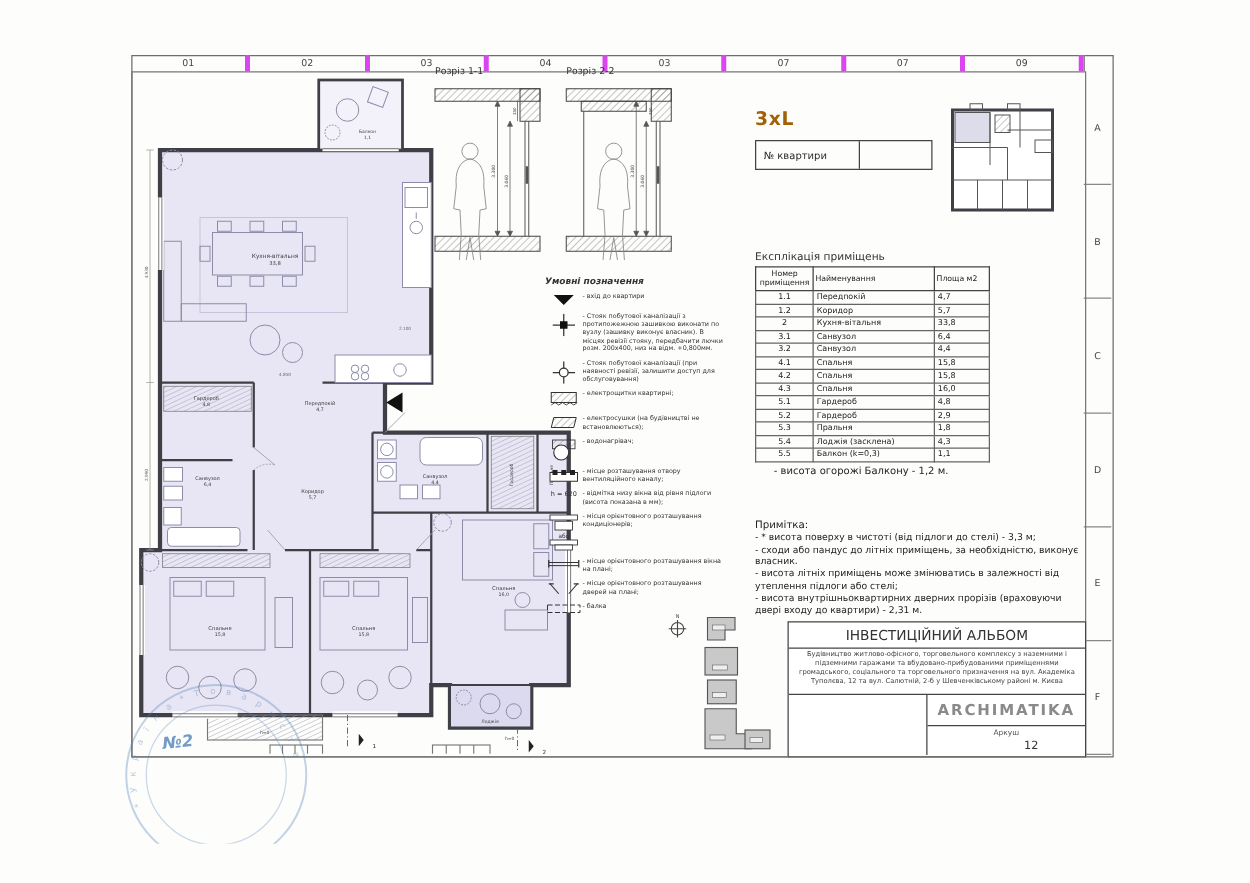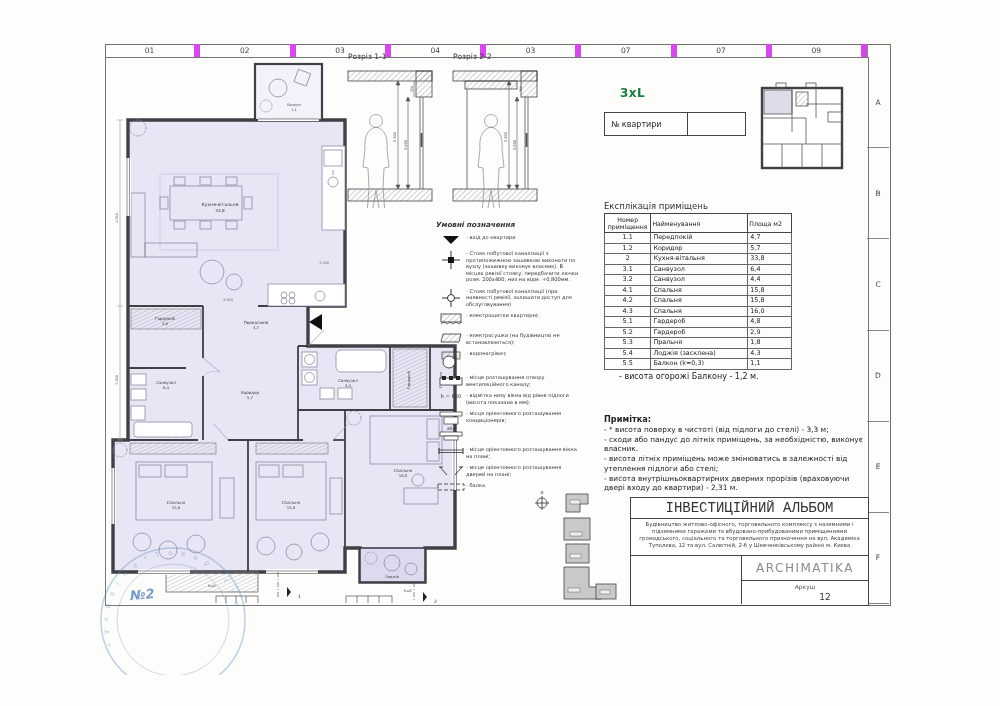--- a/index.html
+++ b/index.html
@@ -3,66 +3,66 @@
 <meta charset="utf-8">
 <style>
   html,body{margin:0;padding:0;}
   body{width:1000px;height:706px;position:relative;background:#fdfdfc;
        font-family:"DejaVu Sans","Liberation Sans",sans-serif;color:#2b2b2b;overflow:hidden;}
   .abs{position:absolute;}
   
   .sheet-border{left:105px;top:44px;width:784px;height:560px;border:1.2px solid #6e6e6e;}
   .main-frame{left:105px;top:57px;width:762px;height:547px;border:1px solid #777;}
   .top-ruler{left:105px;top:44px;width:762px;height:13px;display:flex;}
-  .top-ruler .gcell{flex:1;border-right:6px solid #d946ef;font-size:7.5px;color:#444;
+  .top-ruler .gcell{flex:1;border-right:4px solid #d946ef;font-size:7.5px;color:#444;
        display:flex;align-items:center;justify-content:center;}
   .corner-cell{left:867px;top:44px;width:22px;height:13px;border-left:1px solid #888;}
   .right-ruler{left:867px;top:57px;width:22px;height:547px;display:flex;flex-direction:column;}
   .right-ruler .gcell{flex:1;border-bottom:1px solid #888;font-size:7.5px;color:#444;
        display:flex;align-items:center;justify-content:center;}
   
   .sec-label{font-size:7.5px;color:#333;}
   
-  .apt-code{left:620px;top:86px;font-size:12px;font-weight:bold;color:#15803d;letter-spacing:.5px;}
+  .apt-code{left:604px;top:86px;font-size:15px;font-weight:bold;color:#a16207;letter-spacing:.5px;}
   .floor-table{left:604px;top:112px;width:140px;border:1.2px solid #444;}
   .floor-table .row{display:flex;height:22px;}
   .floor-table .row+.row{border-top:1px solid #444;gap:30px;}
   .floor-table .lab{width:76px;border-right:1px solid #444;font-size:8px;display:flex;
        align-items:center;padding-left:6px;}
   .floor-table .val{flex:1;font-size:9px;display:flex;align-items:center;justify-content:center;}
   
   .exp-title{left:604px;top:201px;font-size:8.5px;color:#333;}
   table.exp{left:604px;top:213px;width:188px;border-collapse:collapse;position:absolute;
        font-size:6.4px;color:#222;}
   table.exp th{border:1px solid #444;font-weight:normal;font-size:6.2px;padding:2px 1px;line-height:1.15;}
   table.exp td{border:1px solid #666;padding:0 2px;height:9.5px;line-height:9.5px;}
   table.exp .c-num{width:42px;text-align:center;}
   table.exp .c-name{width:100px;text-align:left;}
   table.exp .c-area{width:42px;text-align:left;}
   .balcony-note{left:604px;top:372px;font-size:8px;color:#222;margin-left:15px;}
   .note-block{left:604px;top:414px;width:268px;font-size:7.4px;line-height:1.32;color:#222;}
-  .note-title{font-weight:bold;font-size:8.2px;}
+  .note-title{font-weight:normal;font-size:8.2px;}
   
   .legend{left:436px;top:220px;width:146px;}
   .legend-title{font-size:7.2px;font-style:italic;font-weight:bold;color:#333;margin-bottom:5px;}
   .lg-item{display:flex;margin-bottom:5px;}
   .lg-icon{width:30px;flex:0 0 30px;display:flex;align-items:flex-start;justify-content:center;padding-top:1px;}
   .lg-text{font-size:5.1px;line-height:1.28;color:#333;}
   .lg-icon .itxt{font-size:5.2px;color:#333;white-space:nowrap;}
   
   .tblock{left:630px;top:497px;width:237px;height:107px;border:1.2px solid #444;background:#fff;}
   .tb-title{height:20px;border-bottom:1px solid #444;display:flex;align-items:center;
-       justify-content:center;font-size:14px;color:#333;font-family:Liberation Mono, monospace;}
+       justify-content:center;font-size:11px;color:#333;}
   .tb-desc{height:37px;border-bottom:1px solid #444;font-size:5.4px;line-height:1.3;
        text-align:center;padding:2px 4px;color:#444;box-sizing:border-box;}
   .tb-bottom{display:flex;height:48px;}
   .tb-left{width:110px;border-right:1px solid #444;}
   .tb-right{flex:1;display:flex;flex-direction:column;}
   .tb-brand{height:24px;border-bottom:1px solid #444;display:flex;align-items:center;
-       justify-content:center;font-size:12px;font-weight:normal;letter-spacing:1.5px;color:#8a8a8a;}
+       justify-content:center;font-size:12px;font-weight:bold;letter-spacing:1.5px;color:#8a8a8a;}
   .tb-sheet{flex:1;display:flex;flex-direction:column;align-items:center;justify-content:center;}
   .tb-sheet .lab{font-size:6px;color:#555;}
   .tb-sheet .val{font-size:9px;color:#333;margin-top:2px;margin-left:40px;}
   
   .stamp{left:88px;top:535px;width:200px;height:140px;pointer-events:none;}
   .stamp-num{position:absolute;left:42px;top:52px;font-size:13px;font-weight:bold;
        color:rgba(80,130,185,.8);transform:rotate(-6deg);font-style:italic;}
   svg text{font-family:"DejaVu Sans","Liberation Sans",sans-serif;}
 </style>
 </head>

